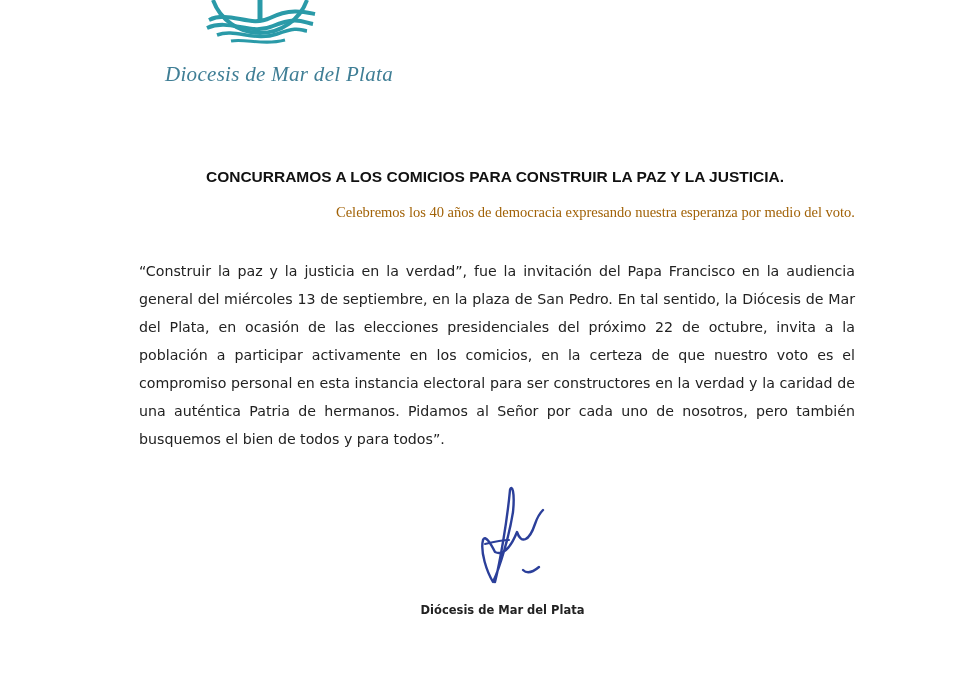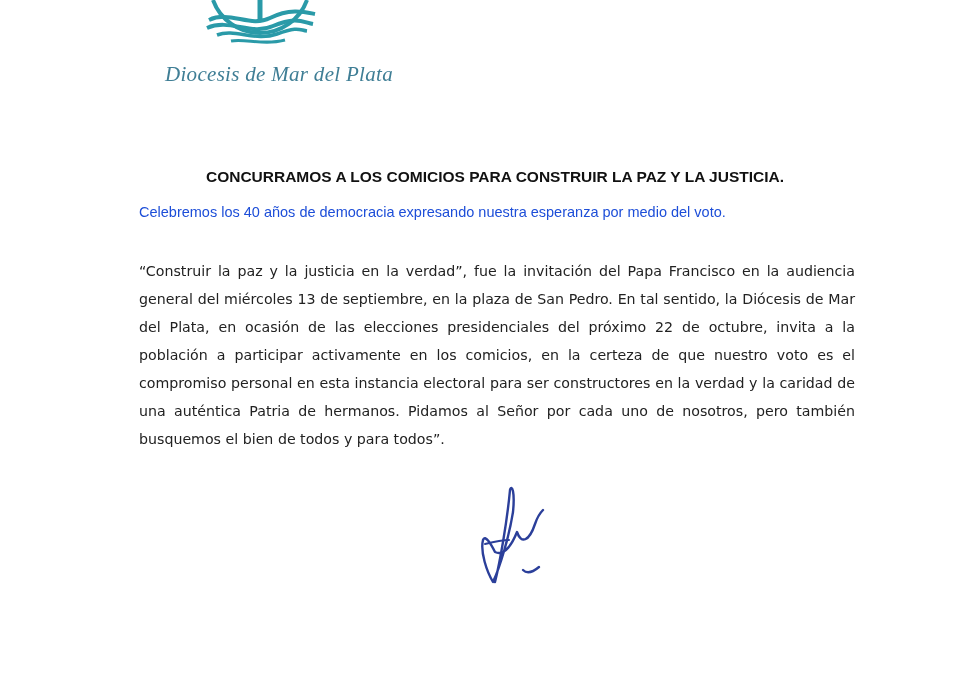--- a/index.html
+++ b/index.html
@@ -1,20 +1,20 @@
 <!DOCTYPE html>
 <html><head>
 <meta charset="utf-8">
 <style>
   html, body { margin: 0; padding: 0; background: #ffffff; }
   body { width: 969px; height: 675px; position: relative; overflow: hidden; font-family: "Liberation Sans", sans-serif; color: #111; }
   .logo { position: absolute; left: 195px; top: 0; width: 130px; height: 48px; }
   .brand { position: absolute; left: 139px; top: 62px; font-family: "Liberation Serif", serif; font-style: italic; font-size: 21px; color: #3f7e95; letter-spacing: 0.3px; margin-left: 26px; }
   .title { position: absolute; left: 0; width: 990px; top: 168px; text-align: center; font-family: "Liberation Sans", sans-serif; font-weight: bold; font-size: 15.5px; color: #111; }
-  .subtitle { position: absolute; left: 139px; width: 716px; top: 204px; text-align: left; font-family: Liberation Sans, sans-serif; font-size: 14.5px; color: #1d4ed8; }
+  .subtitle { position: absolute; left: 139px; width: 716px; top: 204px; text-align: right; font-family: Liberation Serif, serif; font-size: 14.5px; color: #a16207; }
   .body { position: absolute; left: 139px; width: 716px; top: 257px; font-family: "DejaVu Sans", sans-serif; font-size: 14.2px; line-height: 28px; color: #222; text-align: justify; }
   .signature { position: absolute; left: 465px; top: 482px; width: 85px; height: 105px; }
   .sig-block { position: absolute; left: 395px; top: 602px; width: 215px; text-align: center; font-family: "DejaVu Sans", sans-serif; font-size: 11.5px; line-height: 16px; color: #222; font-weight: bold; }
   .sig-block .role, .sig-block .org { font-weight: bold; }
 </style>
 </head>
 <body>
 
 <svg class="logo" viewBox="0 0 130 48">
   <path d="M18 0 A50 50 0 0 0 112 0" fill="none" stroke="#2a9aa8" stroke-width="4"></path>
@@ -31,13 +31,14 @@
 <div class="subtitle">Celebremos los 40 años de democracia expresando nuestra esperanza por medio del voto.</div>
 <div class="body">“Construir la paz y la justicia en la verdad”, fue la invitación del Papa Francisco en la audiencia general del miércoles 13 de septiembre, en la plaza de San Pedro. En tal sentido, la Diócesis de Mar del Plata, en ocasión de las elecciones presidenciales del próximo 22 de octubre, invita a la población a participar activamente en los comicios, en la certeza de que nuestro voto es el compromiso personal en esta instancia electoral para ser constructores en la verdad y la caridad de una auténtica Patria de hermanos. Pidamos al Señor por cada uno de nosotros, pero también busquemos el bien de todos y para todos”.</div>
 
 <svg class="signature" viewBox="0 0 85 105">
   <path d="M30 100 C35 80, 42 40, 45 8 C47 2, 50 10, 48 30 C44 55, 35 85, 28 100 C22 90, 15 70, 18 58 C20 52, 26 62, 30 70 C40 75, 48 60, 52 50 C56 62, 64 60, 70 42 C72 36, 76 30, 78 28" fill="none" stroke="#2b3f9a" stroke-width="2.4" stroke-linecap="round" stroke-linejoin="round"></path>
   <path d="M20 62 C28 60, 36 58, 44 58" fill="none" stroke="#2b3f9a" stroke-width="2" stroke-linecap="round"></path>
   <path d="M58 88 C62 92, 68 90, 74 85" fill="none" stroke="#2b3f9a" stroke-width="2.4" stroke-linecap="round"></path>
 </svg>
 
 <div class="sig-block">
+  <div class="org">Diócesis de Mar del Plata</div>
 </div>
 
 </body></html>

